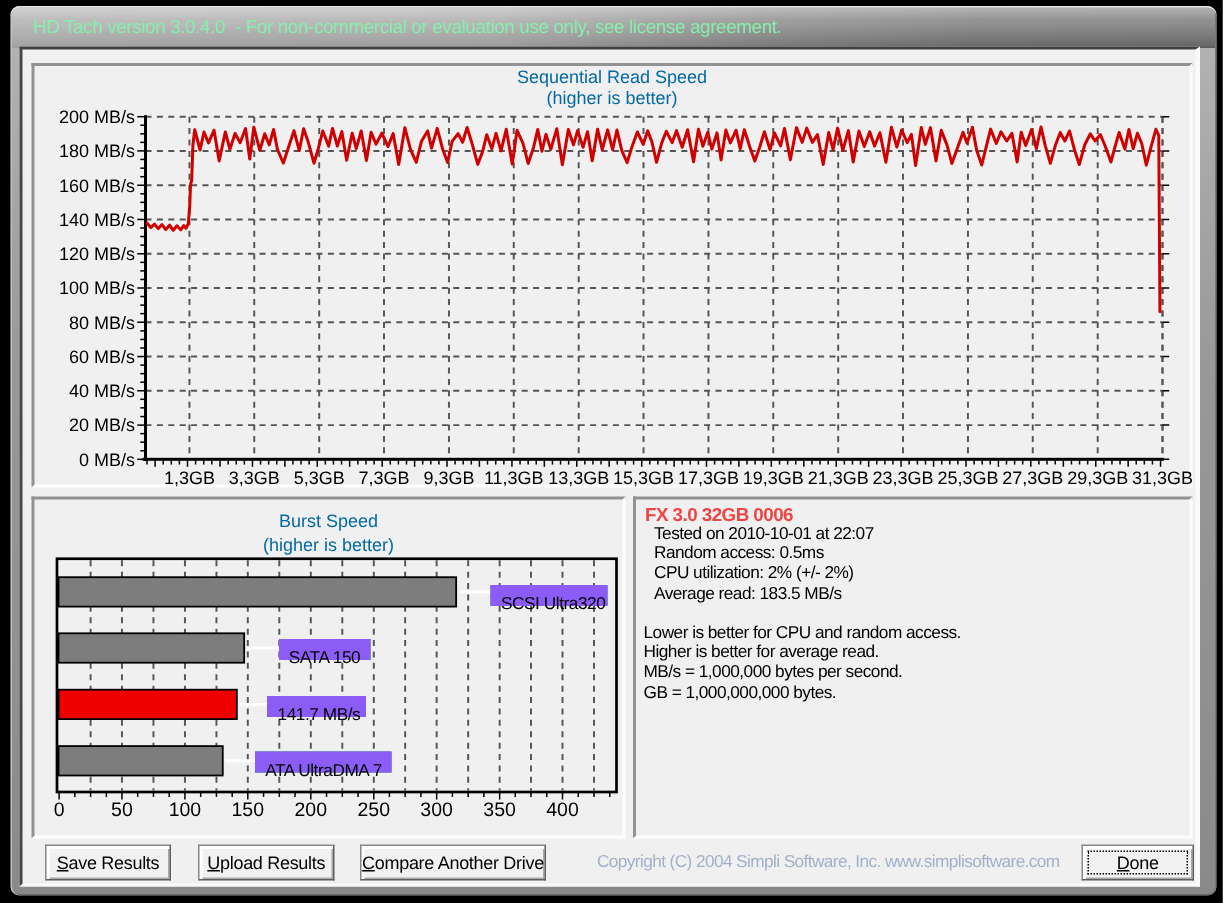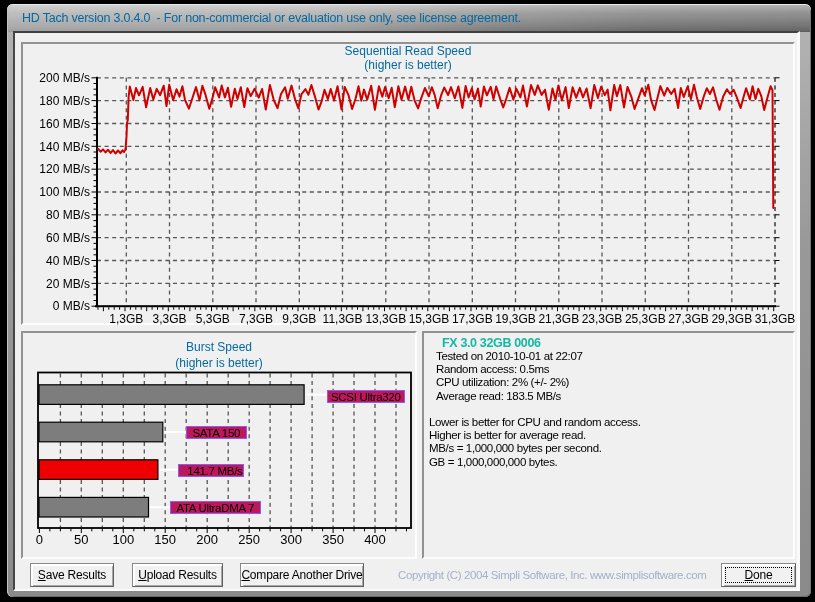--- a/index.html
+++ b/index.html
@@ -6,35 +6,35 @@
   font-family:"Liberation Sans", sans-serif; }
 #stage { position:absolute; left:0; top:0; width:815px; height:602px; }
 .abs { position:absolute; }
 #win { left:7px; top:4px; width:804px; height:593px; border-radius:6px;
   background:linear-gradient(to bottom,#b5b5b5,#999 40%,#8a8a8a);
   box-shadow: inset 0 1px 0 #e8e8e8, inset 1px 0 0 #c2c2c2, inset -1px 0 0 #777, inset 0 -1px 0 #6a6a6a; }
 #titlebar { left:8px; top:5px; width:802px; height:27px; border-radius:5px 5px 0 0;
   background:linear-gradient(to bottom, rgba(255,255,255,0.30), rgba(255,255,255,0.05) 30%, rgba(255,255,255,0) 60%),
              linear-gradient(to right, rgba(255,255,255,0.40) 0%, rgba(255,255,255,0.36) 40%, rgba(255,255,255,0.14) 62%, rgba(255,255,255,0.03) 80%, rgba(255,255,255,0) 100%),
              linear-gradient(to bottom, #929292 0%, #888888 45%, #7a7a7a 70%, #666666 95%, #575757 100%); }
-#titletext { left:22px; top:11px; width:700px; height:16px; font-size:12.5px; letter-spacing:-0.22px; color:#0369a1; }
+#titletext { left:22px; top:11px; width:700px; height:16px; font-size:12.5px; letter-spacing:-0.22px; color:#86efac; }
 #client { left:13px; top:31px; width:787px; height:560px; background:#f0f0f0;
   border-top:2px solid #404040; border-left:2px solid #464646;
   border-right:3px solid #fafafa; border-bottom:2px solid #fafafa; }
 .panel { border-top:2px solid #929292; border-left:2px solid #929292;
   border-bottom:2px solid #fdfdfd; border-right:2px solid #fdfdfd; background:#f0f0f0; }
 #ptop { left:21px; top:42px; width:774px; height:283px; }
 #pburst { left:21px; top:331px; width:396px; height:228px; }
 #pinfo { left:422px; top:331px; width:373px; height:228px; }
 .ctitle { color:#0369a1; font-size:12px; text-align:center; white-space:nowrap; }
 svg { position:absolute; left:0; top:0; }
 .g { stroke:#555555; stroke-width:1.3; stroke-dasharray:4 3.6; fill:none; }
 .al { font:12px "Liberation Sans",sans-serif; fill:#000; }
 .bl { font:13px "Liberation Sans",sans-serif; fill:#000; }
-.ylab { position:absolute; background:#be185d; border:1px solid #8b5cf6; font-size:11.5px; letter-spacing:-0.3px;
+.ylab { position:absolute; background:#0f766e; border:7px solid #8b5cf6; font-size:11.5px; letter-spacing:-0.3px;
   color:#000; white-space:nowrap; text-align:center; line-height:13px; }
 .btn { position:absolute; background:#f1f1f1; color:#000; font-size:12px; letter-spacing:-0.2px; text-align:center; white-space:nowrap;
   border:1px solid #898989; border-bottom-color:#5f5f5f; border-right-color:#5f5f5f;
   box-shadow: inset 1px 1px 0 #ffffff, inset 2px 2px 0 #ffffff, inset -1px -1px 0 #a8a8a8; }
 .it { position:absolute; font-size:11.5px; letter-spacing:-0.35px; color:#000; white-space:nowrap; }
 </style></head>
 <body>
 <div id="stage">
   <div id="win" class="abs"></div>
   <div id="titlebar" class="abs"></div>
@@ -357,21 +357,21 @@
   </svg>
 
   <div class="abs ctitle" style="left:19px; top:340px; width:400px;">Burst Speed</div>
   <div class="abs ctitle" style="left:19px; top:355.5px; width:400px;">(higher is better)</div>
 
   <div class="ylab" style="left:327px; top:390.3px; width:77.5px; height:13px;">SCSI Ultra320</div>
   <div class="ylab" style="left:185.5px; top:426.4px; width:61.5px; height:13px;">SATA 150</div>
   <div class="ylab" style="left:178px; top:463.6px; width:65.5px; height:13px;text-align:right;">141.7 MB/s</div>
   <div class="ylab" style="left:169.8px; top:500.9px; width:91px; height:13px;">ATA UltraDMA 7</div>
 
-  <div class="it" style="left:430px; top:336px; color:#14b8a6; font-weight:bold; font-size:12.5px;margin-left:12px;">FX 3.0 32GB 0006</div>
+  <div class="it" style="left:430px; top:336px; color:#ef4444; font-weight:bold; font-size:12.5px;">FX 3.0 32GB 0006</div>
   <div class="it" style="left:436px; top:350px;">Tested on 2010-10-01 at 22:07</div>
   <div class="it" style="left:436px; top:363.2px;">Random access: 0.5ms</div>
   <div class="it" style="left:436px; top:376.4px;">CPU utilization: 2% (+/- 2%)</div>
   <div class="it" style="left:436px; top:389.6px;text-align:right;">Average read: 183.5 MB/s</div>
   <div class="it" style="left:429px; top:416px;">Lower is better for CPU and random access.</div>
   <div class="it" style="left:429px; top:429.2px;">Higher is better for average read.</div>
   <div class="it" style="left:429px; top:442.4px;">MB/s = 1,000,000 bytes per second.</div>
   <div class="it" style="left:429px; top:455.6px;">GB = 1,000,000,000 bytes.</div>
 
   <div class="btn" style="left:30px; top:563px; width:84px; height:24px; line-height:22px;"><u>S</u>ave Results</div>

